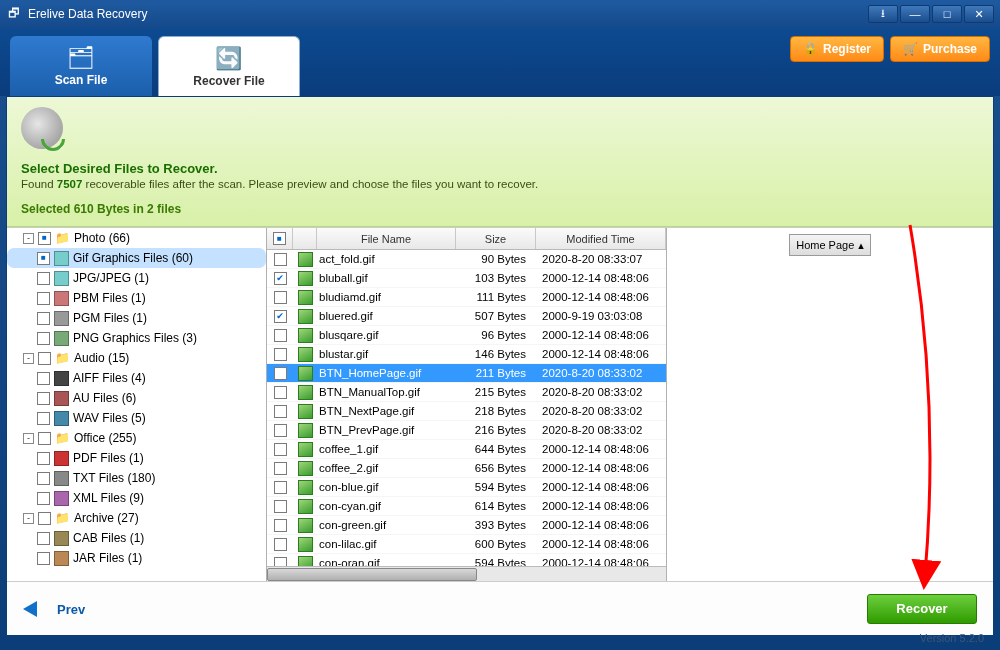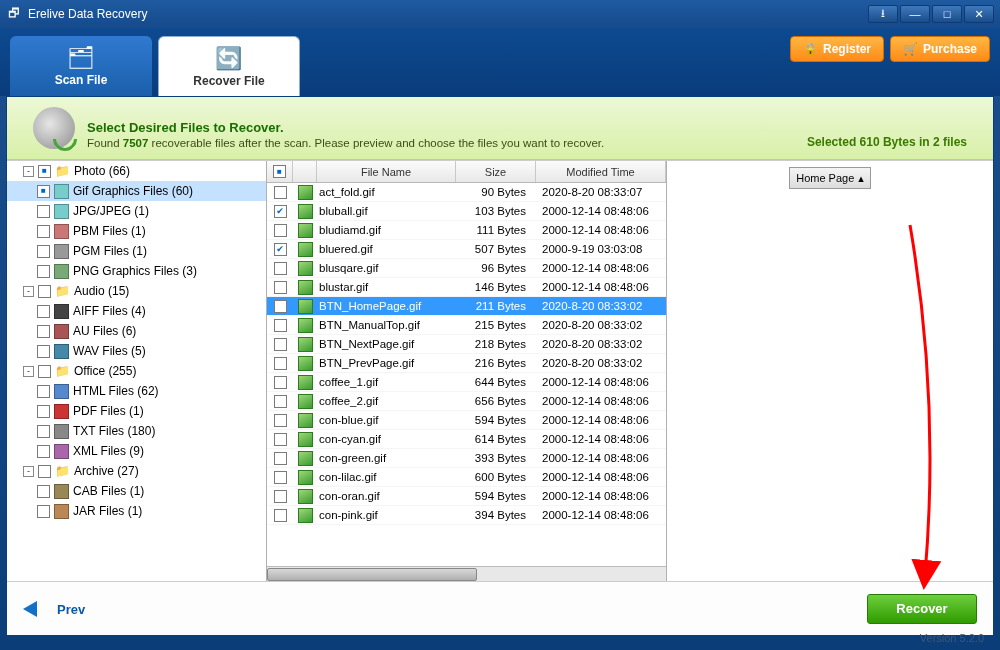--- a/index.html
+++ b/index.html
@@ -10,31 +10,31 @@
 .wbtn { width:30px; height:18px; background:linear-gradient(#3f79bb,#1a4d8d); border:1px solid #0d3b72; border-radius:2px; color:#fff; font-size:11px; display:flex; align-items:center; justify-content:center; cursor:pointer; }
 .header { height:68px; background:linear-gradient(#0d4a90,#0a3c7c); display:flex; align-items:flex-end; padding:0 10px; position:relative; }
 .tab { width:142px; height:60px; border-radius:6px 6px 0 0; display:flex; flex-direction:column; align-items:center; justify-content:center; cursor:pointer; margin-right:6px; }
 .tab.inactive { background:linear-gradient(#2f7ad0,#1b5fab); color:#fff; }
 .tab.active { background:#fff; color:#333; border:1px solid #8aaed4; border-bottom:none; }
 .tab .ticon { font-size:22px; margin-bottom:2px; }
 .tab .tlabel { font-size:12px; font-weight:bold; }
 .header-buttons { position:absolute; right:10px; top:8px; display:flex; gap:6px; }
 .hbtn { height:26px; padding:0 12px; border-radius:4px; background:linear-gradient(#ffb742,#ff8a17); border:1px solid #d96e00; color:#fff; font-size:12px; font-weight:bold; display:flex; align-items:center; gap:5px; cursor:pointer; }
 .content { background:#fff; margin:0 6px 6px 6px; border:1px solid #0b3d78; height:540px; display:flex; flex-direction:column; }
-.banner { background:linear-gradient(#edf8d6,#d8f0a8); border-bottom:1px solid #b6d97f; padding:10px 26px; display:flex; align-items:flex-end; gap:12px; }
+.banner { background:linear-gradient(#edf8d6,#d8f0a8); border-bottom:1px solid #b6d97f; padding:10px 14px; display:flex; align-items:flex-start; gap:12px;flex-direction:column; }
 .banner .bicon { width:42px; height:42px; border-radius:50%; background:radial-gradient(circle at 40% 40%, #e6e6e6,#8c8c8c); position:relative; }
 .banner .bicon::after { content:""; position:absolute; right:-2px; bottom:-2px; width:18px; height:18px; border:3px solid #4aa63a; border-left-color:transparent; border-top-color:transparent; transform:rotate(45deg); border-radius:50%; }
 .banner .btext { flex:1; font-size:11.5px; color:#3b4d16; }
 .banner .btitle { color:#1a6e00; font-weight:bold; font-size:13px; margin-bottom:2px; }
 .banner .strong { color:#1a6e00; font-weight:bold; }
 .banner .bside { font-size:12px; font-weight:bold; color:#3a7a00; }
 .main { flex:1; display:flex; overflow:hidden; border-top:1px solid #ccc; }
 .sidebar { width:260px; border-right:1px solid #b0b0b0; overflow-y:auto; font-size:12px; background:#fff; }
 .tree-row { display:flex; align-items:center; height:20px; padding-left:4px; gap:4px; cursor:pointer; }
-.tree-row.selected { background:#c4e1ff; }
+.tree-row.selected { background:#c4e1ff;border-radius:7px; }
 .cb { width:13px; height:13px; border:1px solid #7a7a7a; background:#fff; display:inline-flex; align-items:center; justify-content:center; font-size:9px; color:#0066cc; line-height:1; }
 .cb.checked::before { content:"✔"; }
 .cb.partial::before { content:"■"; color:#0066cc; font-size:8px; }
 .exp { width:11px; height:11px; border:1px solid #888; display:inline-flex; align-items:center; justify-content:center; font-size:9px; line-height:1; color:#333; background:#fff; }
 .ficon { width:15px; height:15px; display:inline-flex; align-items:center; justify-content:center; font-size:11px; }
 .indent1 { padding-left:16px; }
 .indent2 { padding-left:30px; }
 .filelist { flex:0 0 400px; border-right:1px solid #b0b0b0; display:flex; flex-direction:column; position:relative; }
 .fl-head { display:flex; background:linear-gradient(#fbfbfb,#e8e8e8); border-bottom:1px solid #b8b8b8; height:22px; font-size:11px; }
 .fl-head > div { border-right:1px solid #c8c8c8; display:flex; align-items:center; justify-content:center; color:#333; }
@@ -161,25 +161,20 @@
           <span>WAV Files (5)</span>
         </div>
         <div class="tree-row indent1">
           <span class="exp">-</span>
           <span class="cb "></span>
           <span style="color:#e8a33d">📁</span>
           <span>Office (255)</span>
         </div>
         <div class="tree-row indent2">
           <span class="cb "></span>
-          <span class="ficon" style="background:#58c;border:1px solid rgba(0,0,0,.3)"></span>
-          <span>HTML Files (62)</span>
-        </div>
-        <div class="tree-row indent2">
-          <span class="cb "></span>
           <span class="ficon" style="background:#c33;border:1px solid rgba(0,0,0,.3)"></span>
           <span>PDF Files (1)</span>
         </div>
         <div class="tree-row indent2">
           <span class="cb "></span>
           <span class="ficon" style="background:#888;border:1px solid rgba(0,0,0,.3)"></span>
           <span>TXT Files (180)</span>
         </div>
         <div class="tree-row indent2">
           <span class="cb "></span>

